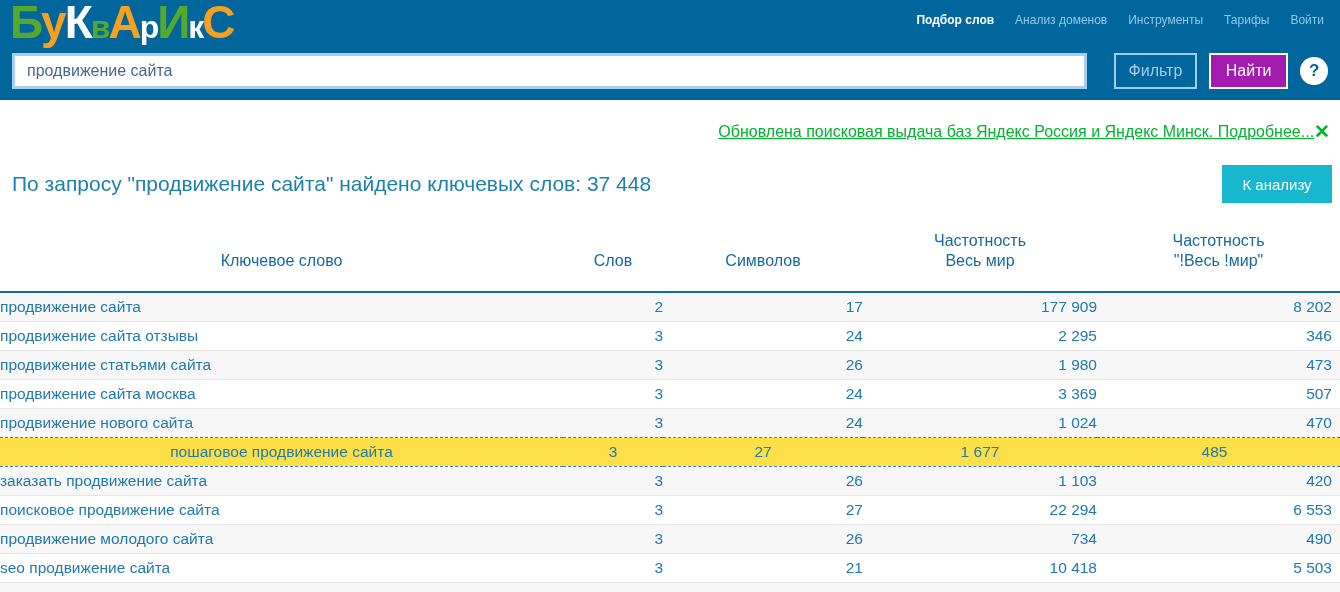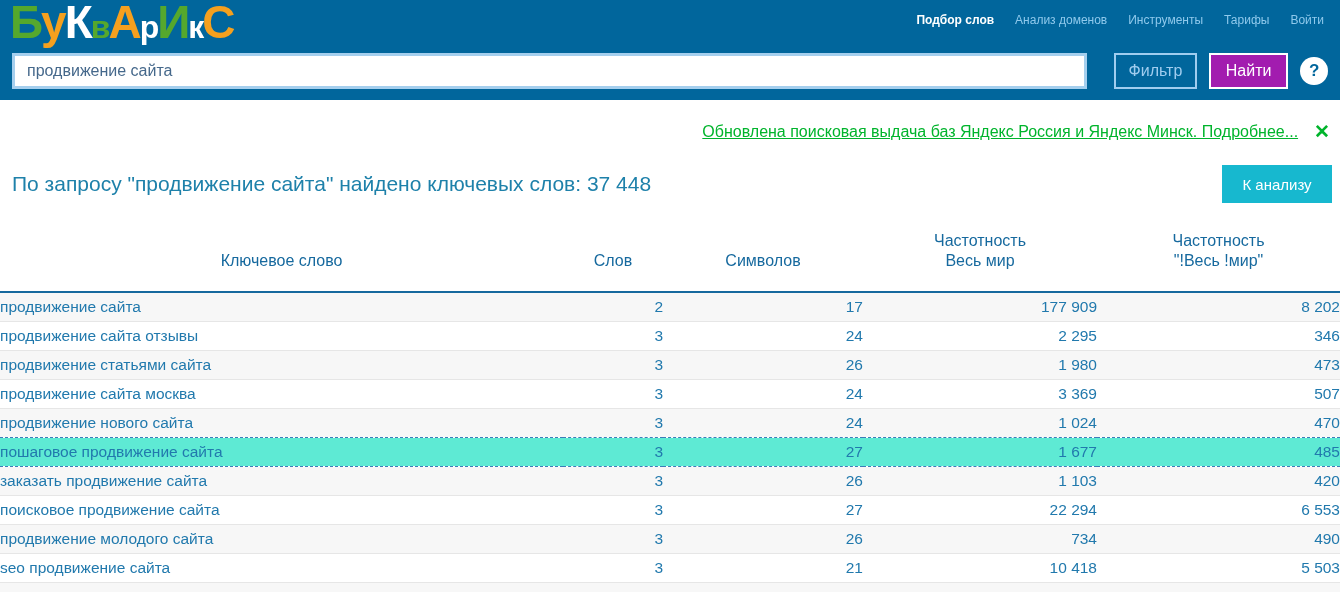--- a/index.html
+++ b/index.html
@@ -36,21 +36,21 @@
     margin-left:12px; width:81px; height:36px; background:#a21caf;
     border:2px solid #ffffff; color:#fff; font-size:16px; cursor:pointer; font-family:inherit;
   }
   .help-btn {
     margin-left:12px; width:28px; height:28px; border-radius:50%; background:#fff;
     color:#01669c; display:flex; align-items:center; justify-content:center;
     font-weight:bold; font-size:17px; cursor:pointer;
   }
 
   
-  .notification { display:flex; justify-content:flex-end; align-items:center; margin:22px 10px 0 0; gap:16px; font-size:16px; }
+  .notification { display:flex; justify-content:flex-end; align-items:center; margin:22px 10px 0 0; font-size:16px; }
   .notif-link { color:#00b42c; text-decoration:underline; cursor:pointer; }
   .notif-close { color:#00b42c; font-weight:bold; font-size:19px; cursor:pointer; line-height:1; }
 
   
   .results-bar { display:flex; justify-content:space-between; align-items:center; margin:24px 8px 0 12px; }
   .summary { font-size:21px; color:#1e81aa; }
   .analyze-btn {
     background:#17b8cf; color:#fff; border:none; width:110px; height:38px;
     font-size:15px; cursor:pointer; font-family:inherit;
   }
@@ -60,23 +60,23 @@
   .kw-table th {
     font-weight:normal; color:#16699e; font-size:16px; text-align:center;
     vertical-align:bottom; padding-bottom:20px; border-bottom:2px solid #16699e; line-height:1.25;
   }
   .kw-table td {
     height:29px; padding:0; font-size:15.5px; color:#2179ad;
     border-top:1px solid #e6e6e6; white-space:nowrap; overflow:hidden;
   }
   .cell-kw { text-align:left; padding-left:18px; }
   .cell-num { text-align:right; }
-  .kw-table td:last-child { }
+  .kw-table td:last-child { padding-right:8px; }
   tr.odd td { background:#f7f7f7; }
-  tr.highlighted td { background:#5eead4; border-top:1px dashed #3d7cb8; }
+  tr.highlighted td { background:#fde047; border-top:1px dashed #3d7cb8;text-align:center; }
   tr.highlighted + tr td { border-top:1px dashed #3d7cb8; }
 </style>
 </head>
 <body>
 
 <div class="page">
 
   <header class="header">
     <a class="logo">
       <span class="logo-letter logo-large" style="color: rgb(85, 168, 45);">Б</span>

